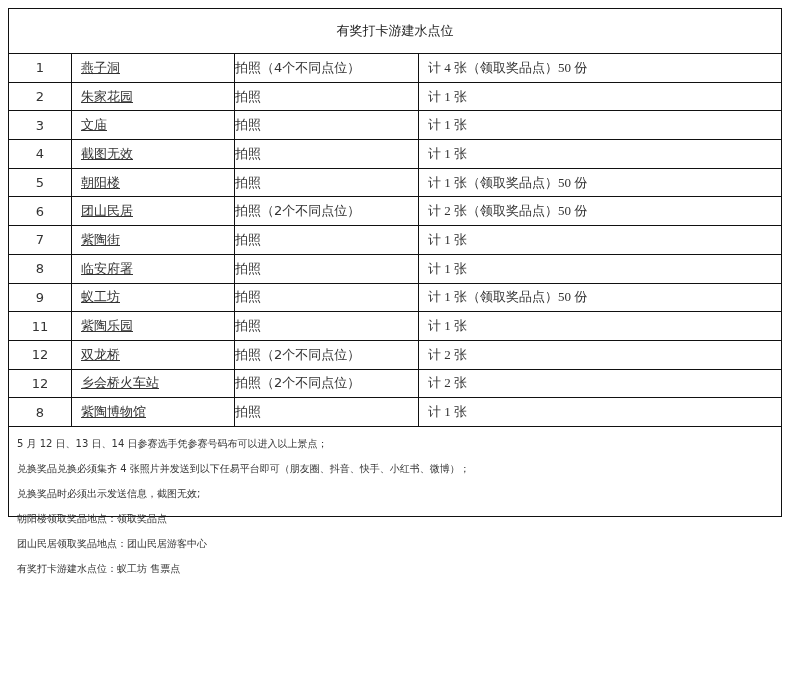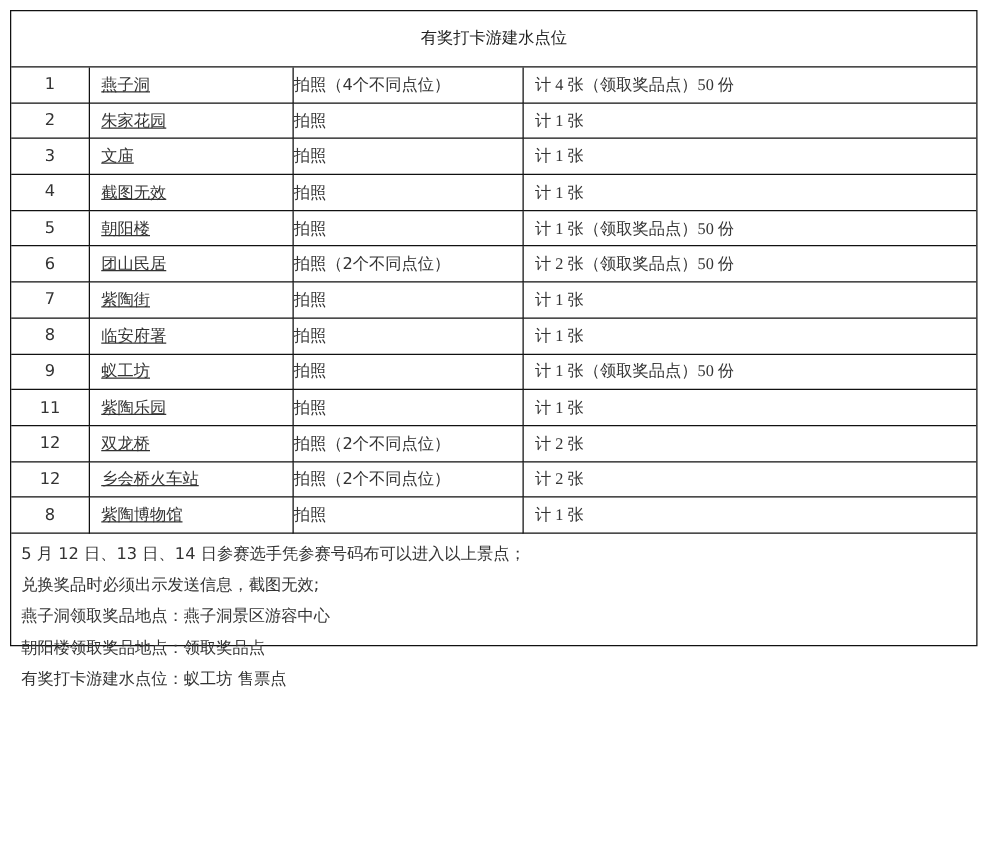--- a/index.html
+++ b/index.html
@@ -12,21 +12,21 @@
   table { border-collapse: collapse; width: 100%; table-layout: fixed; }
   td { border: 1.2px solid #111; height: 27.7px; padding: 0; font-size: 13px;
        color: #333; white-space: nowrap; }
   tr:first-child td { border-top: none; }
   td:first-child { border-left: none; }
   td:last-child { border-right: none; }
   td.num { text-align: center; width: 62px; }
   td.name { padding-left: 9px; width: 153px; text-decoration: underline; }
   td.act { text-align: left; width: 183px; margin-top: 42px; }
   td.cnt { padding-left: 9px; font-family: Liberation Serif, serif; }
-  .notes { padding: 4px 0 0 8px; font-size: 13px; color: #333; }
+  .notes { padding: 4px 0 0 8px; font-size: 10px; color: #333; }
   .notes div { height: 25px; line-height: 25px; white-space: nowrap; }
 </style>
 </head>
 <body>
 
 <div class="sheet">
   <div class="title">有奖打卡游建水点位</div>
   <table>
     <tbody id="rows">
         <tr>
@@ -104,18 +104,19 @@
         <tr>
           <td class="num">8</td>
           <td class="name">紫陶博物馆</td>
           <td class="act">拍照</td>
           <td class="cnt">计 1 张</td>
         </tr>
       </tbody>
   </table>
   <div class="notes" id="notes">
       <div>5 月 12 日、13 日、14 日参赛选手凭参赛号码布可以进入以上景点；</div>
+      <div>兑换奖品兑换必须集齐 4 张照片并发送到以下任易平台即可（朋友圈、抖音、快手、小红书、微博）；</div>
       <div>兑换奖品时必须出示发送信息，截图无效;</div>
-      <div>燕子洞领取奖品地点：燕子洞景区游容中心</div>
       <div>朝阳楼领取奖品地点：领取奖品点</div>
+      <div>团山民居领取奖品地点：团山民居游客中心</div>
       <div>有奖打卡游建水点位：蚁工坊  售票点</div>
     </div>
 </div>
 
 </body></html>

